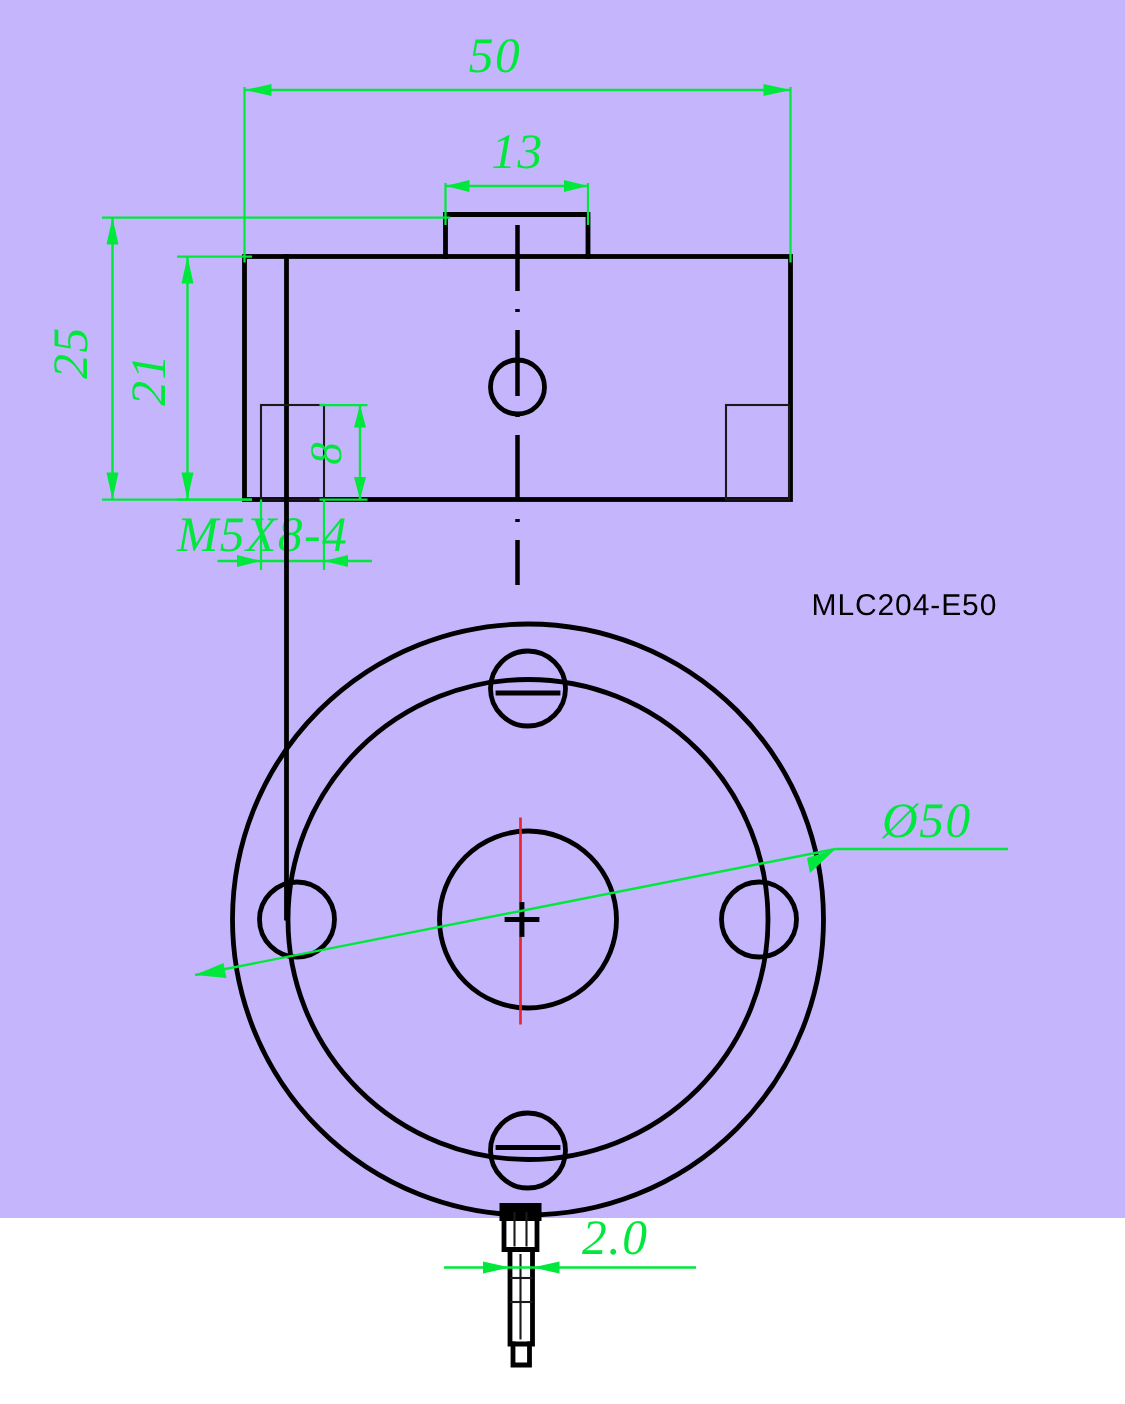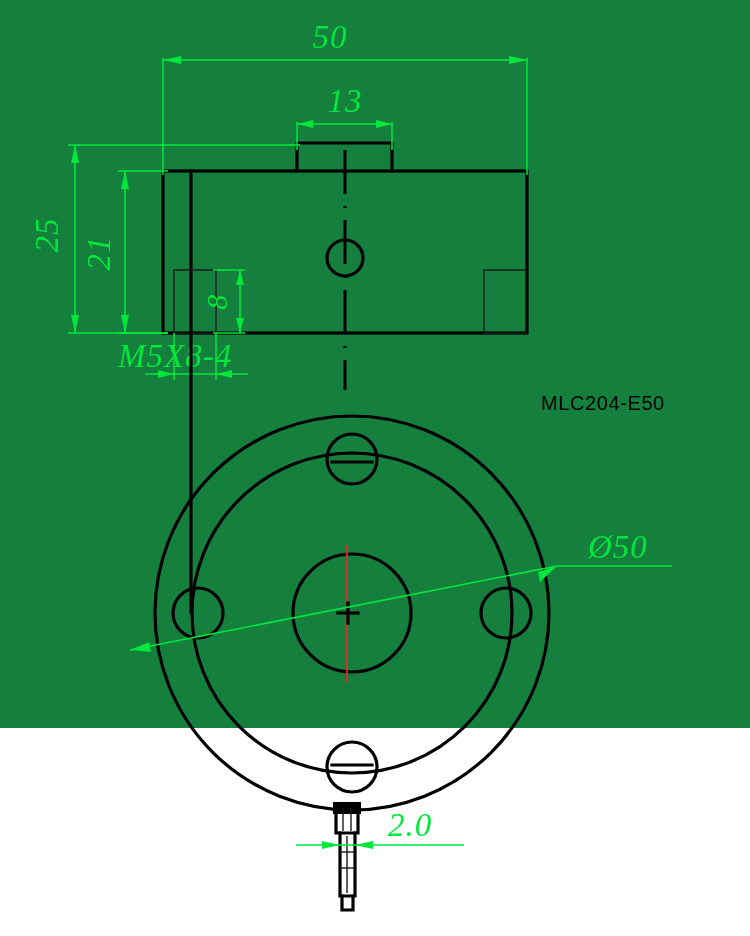--- a/index.html
+++ b/index.html
@@ -10,22 +10,22 @@
   }
   body {
     width: 750px;
     height: 936px;
     overflow: hidden;
     font-family: "Liberation Sans", sans-serif;
   }
   #drawing-root {
     position: relative;
     width: 750px;
-    height: 728px;
-    background: #15803d;
+    height: 812px;
+    background: #c4b5fd;
   }
   svg#cad-canvas {
     display: block;
     width: 750px;
     height: 936px;
   }
   .part-line {
     fill: none;
     stroke: #000000;
     stroke-width: 3.2;

